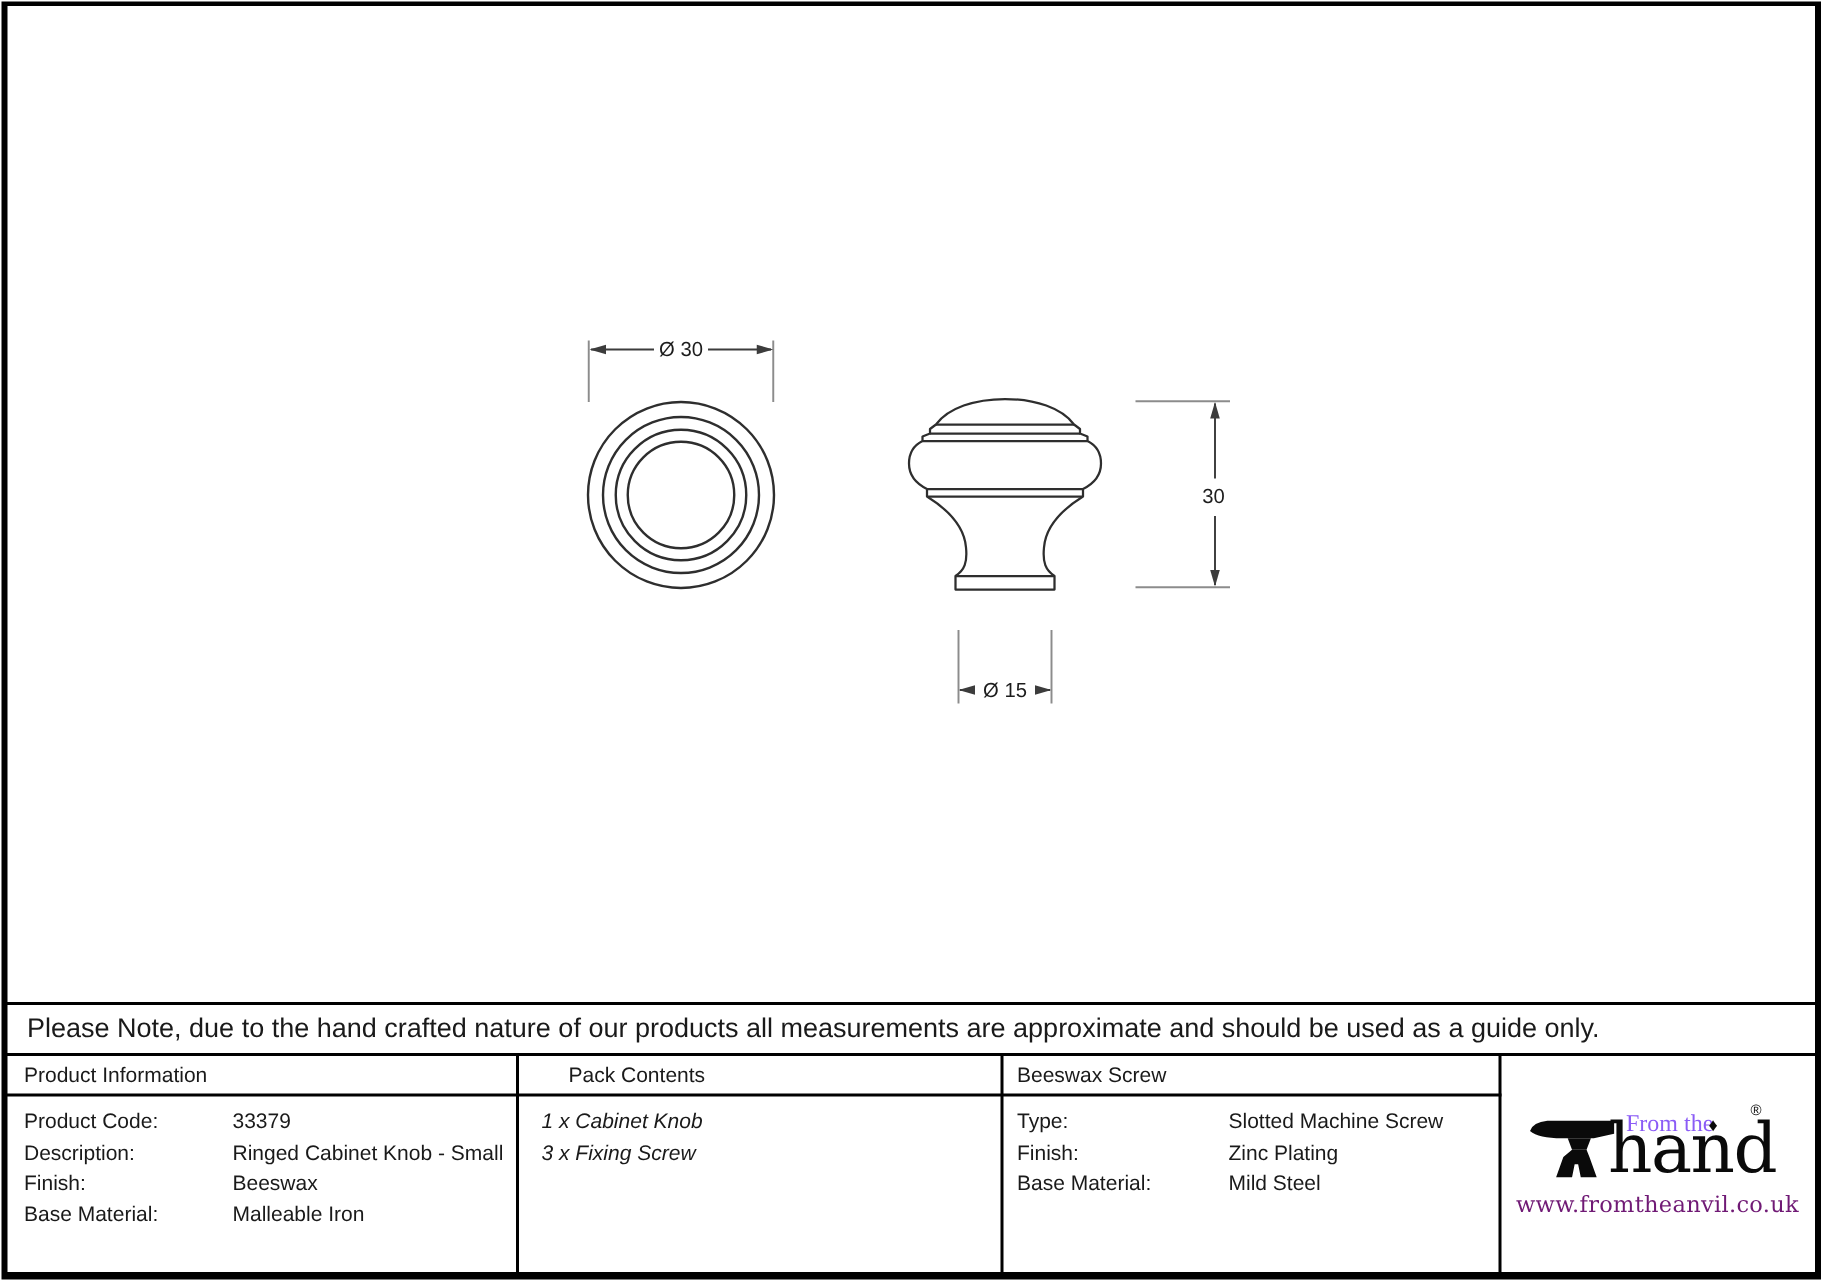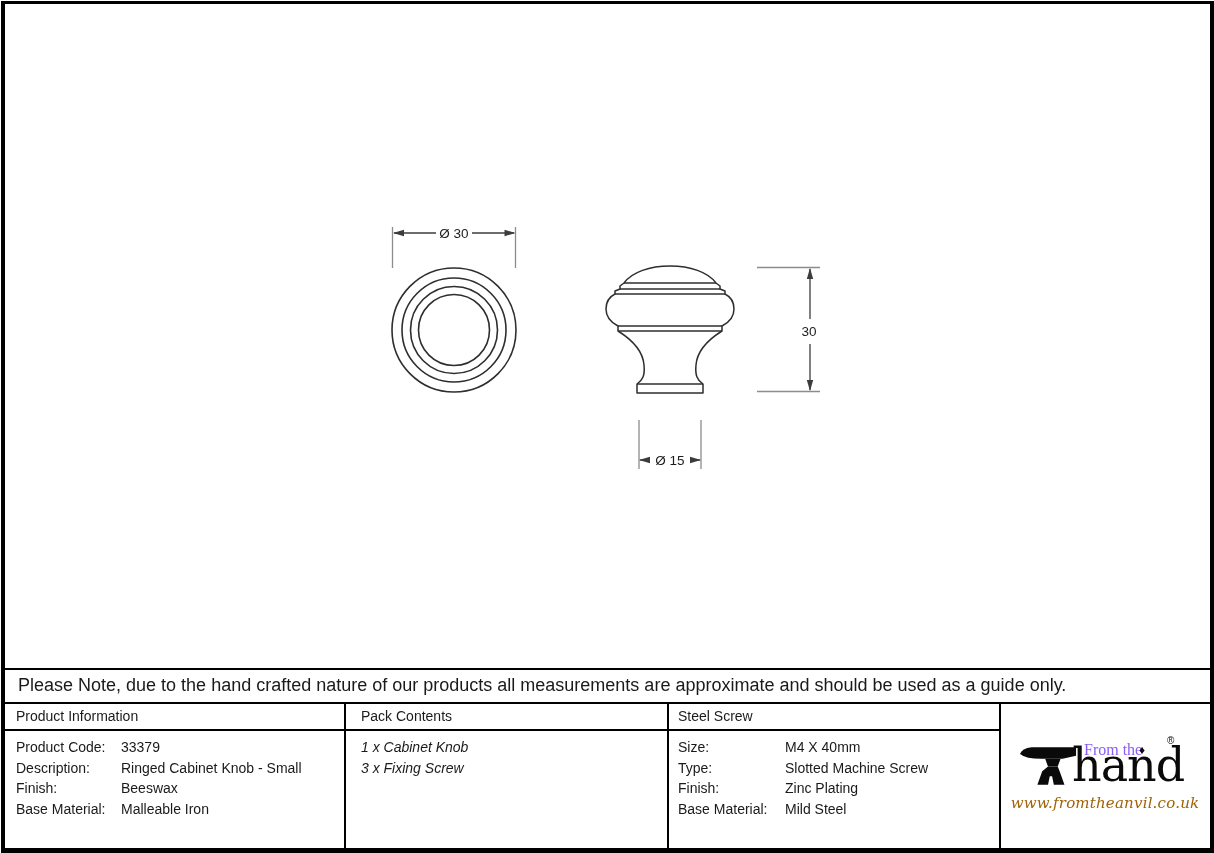--- a/index.html
+++ b/index.html
@@ -11,36 +11,36 @@
     position:absolute;left:1px;top:1px;width:1205px;height:844px;
     border:solid #000;border-width:3px 4px 5px 4px;pointer-events:none;
   }
   svg.drawing{position:absolute;left:0;top:0;}
   
   .hline,.vline{position:absolute;background:#000;}
   
   .note-text{position:absolute;left:18px;top:668px;height:34px;line-height:34px;font-size:18px;white-space:nowrap;}
   .col-header{position:absolute;top:703px;height:26px;line-height:26px;font-size:14px;white-space:nowrap;}
   .cell-body{position:absolute;top:737px;font-size:14px;line-height:20.7px;white-space:nowrap;}
-  .kv-row{display:flex;}
+  .kv-row{display:flex;gap:34px;}
   .kv-label{display:inline-block;}
   .col1 .kv-label{width:105px;}
   .col3 .kv-label{width:107px;}
   
   .logo{
     position:absolute;left:1001px;top:704px;width:208px;height:145px;
     display:flex;flex-direction:column;align-items:center;justify-content:center;
   }
   .logo-inner{position:relative;width:170px;height:50px;}
   .anvil-svg{position:absolute;left:0;top:3px;}
   .from-the{position:absolute;left:64px;top:0;font-family:"Liberation Serif",serif;font-size:16px;color:#8b5cf6;white-space:nowrap;}
   .diamond{position:absolute;left:119px;top:2px;font-size:12px;color:#0a0a0a;}
   .reg{position:absolute;left:147px;top:-6px;font-size:10px;color:#0a0a0a;}
   .nvil{position:absolute;left:52px;top:-4px;font-family:"DejaVu Serif","Liberation Serif",serif;font-size:46px;line-height:56px;color:#0a0a0a;letter-spacing:-1px;}
-  .logo-url{margin-top:3px;font-family:"DejaVu Serif","Liberation Serif",serif;font-style:italic;font-size:15px;color:#a16207;letter-spacing:0.2px;white-space:nowrap;}
+  .logo-url{margin-top:3px;font-family:"DejaVu Serif","Liberation Serif",serif;font-size:15px;color:#701a75;letter-spacing:0.2px;white-space:nowrap;}
 </style>
 </head>
 <body>
 
 <div class="frame"></div>
 
 <svg class="drawing" width="1214" height="670" viewBox="0 0 1214 670" xmlns="http://www.w3.org/2000/svg">
 
   <g fill="none" stroke="#2e2e2e" stroke-width="1.6">
     <circle cx="454" cy="330" r="62"></circle>
@@ -116,22 +116,22 @@
 <div class="hline" style="left:4px;top:668px;width:1206px;height:2px;"></div>
 <div class="hline" style="left:4px;top:702px;width:1206px;height:2px;"></div>
 <div class="hline" style="left:4px;top:729px;width:997px;height:2px;"></div>
 <div class="vline" style="left:344px;top:702px;width:2px;height:147px;"></div>
 <div class="vline" style="left:667px;top:702px;width:2px;height:147px;"></div>
 <div class="vline" style="left:999px;top:702px;width:2px;height:147px;"></div>
 
 <div class="note-text">Please Note, due to the hand crafted nature of our products all measurements are approximate and should be used as a guide only.</div>
 
 <div class="col-header" style="left:16px;text-align:center;">Product Information</div>
-<div class="col-header" style="left:361px;">Pack Contents</div>
-<div class="col-header" style="left:678px;">Steel Screw</div>
+<div class="col-header" style="left:379px;">Pack Contents</div>
+<div class="col-header" style="left:678px;">Beeswax Screw</div>
 
 <div class="cell-body col1" style="left:16px;">
   <div class="kv-row">
     <span class="kv-label">Product Code:</span>
     <span class="kv-value">33379</span>
   </div>
   <div class="kv-row">
     <span class="kv-label">Description:</span>
     <span class="kv-value">Ringed Cabinet Knob - Small</span>
   </div>
@@ -144,24 +144,20 @@
     <span class="kv-value">Malleable Iron</span>
   </div>
 </div>
 
 <div class="cell-body" style="left:361px;font-style:italic;">
   <div>1 x Cabinet Knob</div>
   <div>3 x Fixing Screw</div>
 </div>
 
 <div class="cell-body col3" style="left:678px;">
-  <div class="kv-row">
-    <span class="kv-label">Size:</span>
-    <span class="kv-value">M4 X 40mm</span>
-  </div>
   <div class="kv-row">
     <span class="kv-label">Type:</span>
     <span class="kv-value">Slotted Machine Screw</span>
   </div>
   <div class="kv-row">
     <span class="kv-label">Finish:</span>
     <span class="kv-value">Zinc Plating</span>
   </div>
   <div class="kv-row">
     <span class="kv-label">Base Material:</span>

